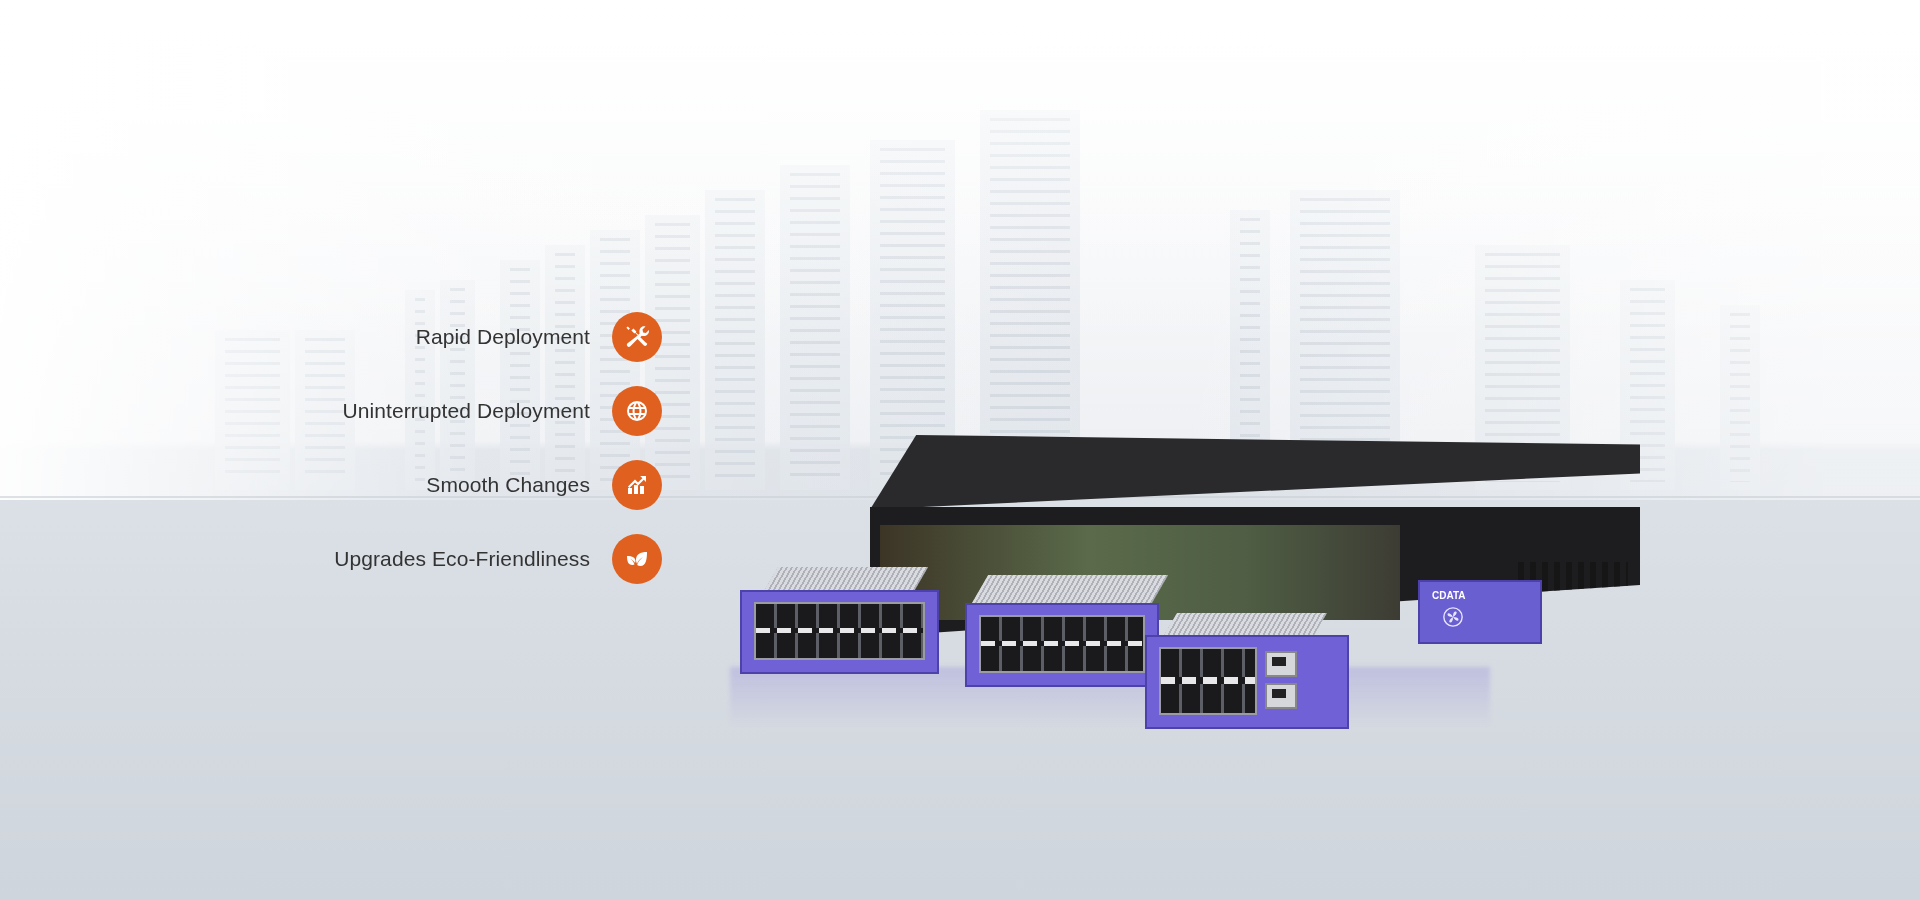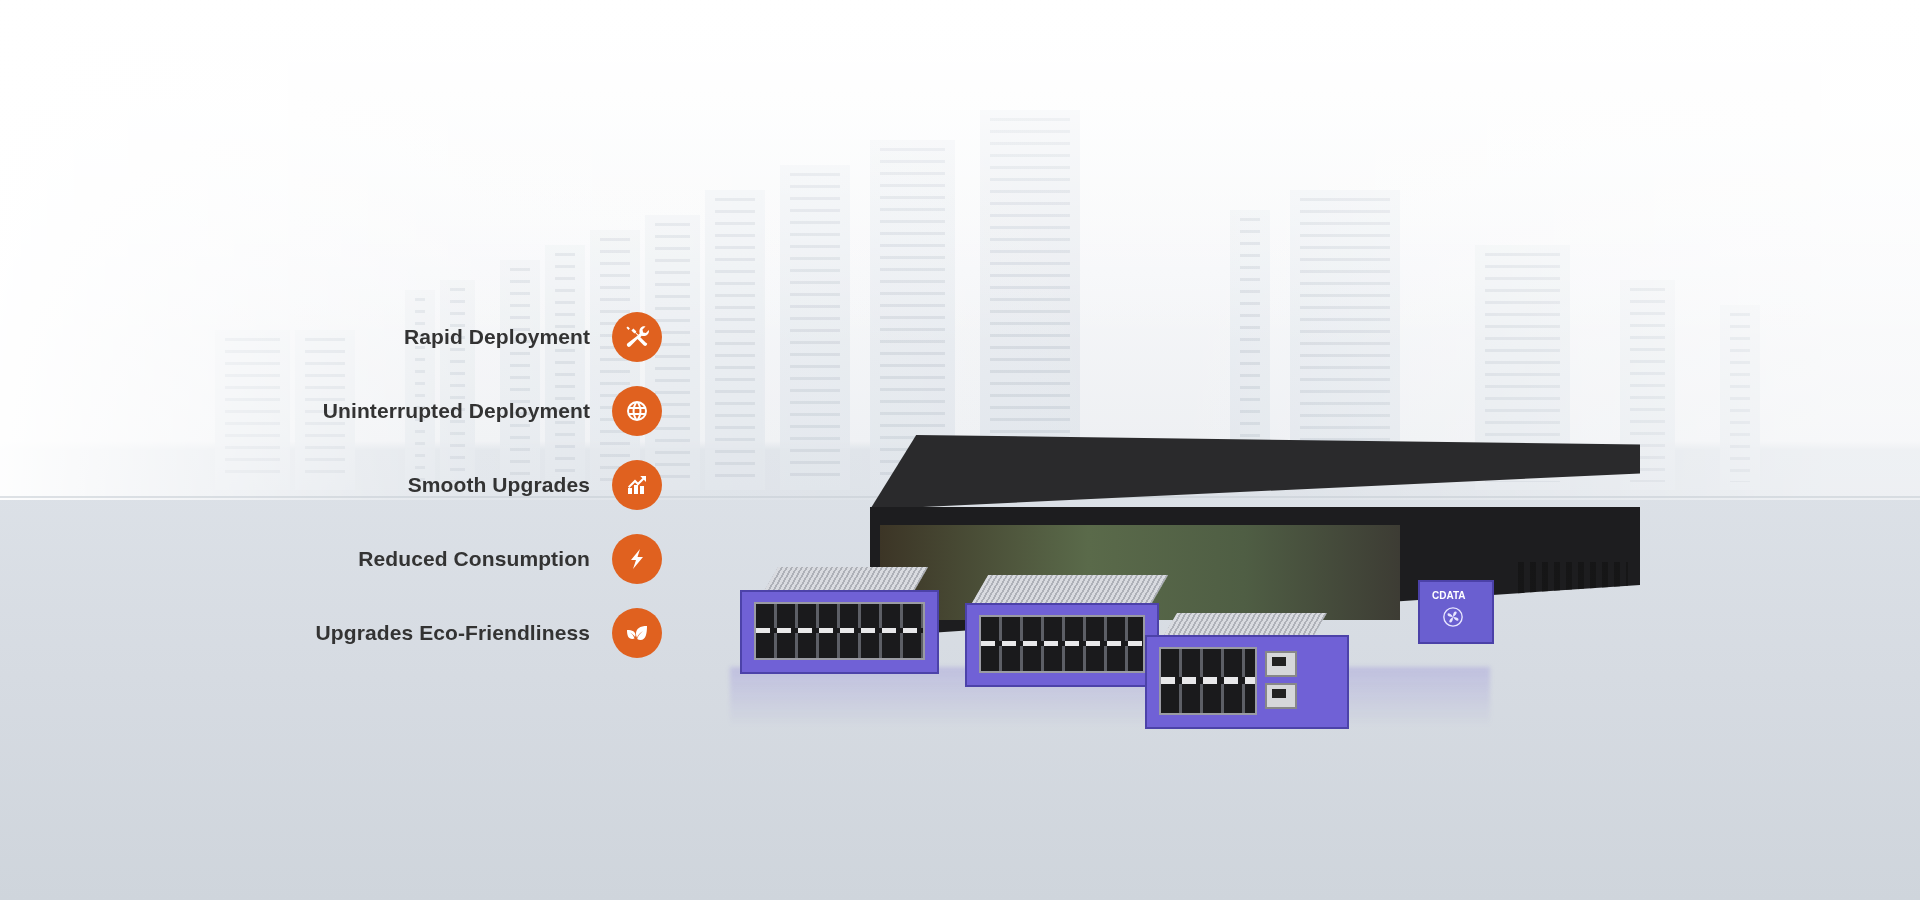--- a/index.html
+++ b/index.html
@@ -9,37 +9,37 @@
   .bg-building { position:absolute; background:linear-gradient(180deg,#eef1f4,#dfe4ea); opacity:0.85; }
   .bg-building::after { content:""; position:absolute; inset:8px 10px;
     background: repeating-linear-gradient(180deg, rgba(190,198,208,0.55) 0 3px, transparent 3px 12px); }
   .bg-fade { position:absolute; left:0; top:0; width:1920px; height:500px;
     background: linear-gradient(90deg, rgba(255,255,255,0.95) 0%, rgba(255,255,255,0.2) 25%, rgba(255,255,255,0) 60%, rgba(255,255,255,0.5) 95%),
                 linear-gradient(180deg, rgba(255,255,255,0.95) 0%, rgba(255,255,255,0.3) 40%, rgba(255,255,255,0) 70%); }
   .floor-line { position:absolute; left:0; top:496px; width:1920px; height:2px; background:rgba(200,206,214,0.6); }
 
   .features { position:absolute; left:200px; top:312px; width:462px; }
   .feature { display:flex; justify-content:flex-end; align-items:center; height:50px; margin-bottom:24px; }
-  .feature-label { font-size:21px; color:#333333; margin-right:22px; letter-spacing:0.1px;font-weight:bold; }
+  .feature-label { font-size:21px; color:#333333; margin-right:22px; letter-spacing:0.1px; }
   .feature-icon { width:50px; height:50px; border-radius:50%; background:#e0611f;
     display:flex; align-items:center; justify-content:center; }
   .feature-icon svg { width:24px; height:24px; fill:#ffffff; }
 
   
   .device { position:absolute; left:730px; top:435px; width:910px; height:300px; }
   .chassis-top { position:absolute; left:140px; top:0; width:770px; height:120px;
     background:#2a2a2c; clip-path: polygon(6% 0, 100% 8%, 100% 32%, 0 62%); }
   .chassis-front { position:absolute; left:140px; top:72px; width:770px; height:130px;
     background:#1d1d1f; clip-path: polygon(0 0, 100% -40%, 100% 60%, 0 100%); }
   .chassis-inside { position:absolute; left:150px; top:90px; width:520px; height:95px;
     background: linear-gradient(90deg,#3c3526,#5a6a4a 40%,#4f5e44 70%,#3d3c34); }
   .vent { position:absolute; right:12px; top:55px; width:110px; height:70px;
     background: repeating-linear-gradient(90deg,#111 0 6px,transparent 6px 12px); opacity:0.6; }
   .fan-module { position:absolute; left:688px; top:145px; width:72px; height:60px; background:#6a5fd0;
-    border:2px solid #4b41a8; }
+    border:2px solid #4b41a8;padding-left:48px; }
   .fan-logo { position:absolute; left:12px; top:8px; font-size:10px; color:#fff; font-weight:bold; }
   .module { position:absolute; background:#7061d6; border:2px solid #4c42a9; }
   .module .ports { position:absolute; left:12px; top:10px; right:12px; bottom:12px;
     background: repeating-linear-gradient(90deg,#1a1a1c 0 18px,#5d5f66 18px 21px);
     border:2px solid #9a9ba3; }
   .module .ports::after { content:""; position:absolute; left:0; right:0; top:44%; height:10%;
     background: repeating-linear-gradient(90deg,#e8e8ea 0 14px,#1a1a1c 14px 21px); }
   .heatsink { position:absolute; background: repeating-linear-gradient(90deg,#d9dbe0 0 3px,#aeb1b8 3px 5px); }
   .rj45 { position:absolute; width:28px; height:22px; background:#d6d7da; border:2px solid #888; }
   .rj45::after { content:""; position:absolute; left:5px; top:4px; width:14px; height:9px; background:#222; }
@@ -82,32 +82,24 @@
   </div>
   <div class="feature">
     <span class="feature-label">Uninterrupted Deployment</span>
     <span class="feature-icon">
       <svg viewBox="0 0 24 24">
           <path d="M12 2a10 10 0 100 20 10 10 0 000-20zm6.9 6h-3a15.7 15.7 0 00-1.4-3.6A8 8 0 0118.9 8zM12 4c.8 1.2 1.5 2.5 1.9 4h-3.8c.4-1.5 1.1-2.8 1.9-4zM4.3 14a8.2 8.2 0 010-4h3.4a16.5 16.5 0 000 4zm.8 2h3a15.7 15.7 0 001.4 3.6A8 8 0 015.1 16zm3-8h-3a8 8 0 014.4-3.6A15.7 15.7 0 008.1 8zM12 20c-.8-1.2-1.5-2.5-1.9-4h3.8c-.4 1.5-1.1 2.8-1.9 4zm2.3-6H9.7a14.7 14.7 0 010-4h4.6a14.7 14.7 0 010 4zm.3 5.6a15.7 15.7 0 001.4-3.6h3a8 8 0 01-4.4 3.6zm1.7-5.6a16.5 16.5 0 000-4h3.4a8.2 8.2 0 010 4z"></path>
         </svg>
     </span>
   </div>
   <div class="feature">
-    <span class="feature-label">Smooth Upgrades</span>
+    <span class="feature-label">Smooth Changes</span>
     <span class="feature-icon">
       <svg viewBox="0 0 24 24">
           <path d="M3 15h4v6H3zm6-3h4v9H9zm6 1h4v8h-4zM21 3v6l-2.2-2.2-5.8 5.7-3-3L4.4 15 3 13.6l7-7 3 3 4.4-4.4L15.2 3z"></path>
-        </svg>
-    </span>
-  </div>
-  <div class="feature">
-    <span class="feature-label">Reduced Consumption</span>
-    <span class="feature-icon">
-      <svg viewBox="0 0 24 24">
-          <path d="M15 2L6 13h5l-3 9 10-12h-5.5L15 2z"></path>
         </svg>
     </span>
   </div>
   <div class="feature">
     <span class="feature-label">Upgrades Eco-Friendliness</span>
     <span class="feature-icon">
       <svg viewBox="0 0 24 24">
           <path d="M22 5c-7 0-11 2.5-11 8 0 1.5.4 2.8 1 3.8C13 14 15 12 18 10c-3 2.5-5 5-5.8 8 1 .6 2 1 3.3 1C21 19 22 12 22 5zM2 9c0 5 1 9 5.5 9 .7 0 1.4-.1 2-.4-.5-2.3-2.2-4.4-4.5-6.1 2.5 1.3 4.2 2.9 5 4.6.3-.6.5-1.3.5-2C10.5 10.8 7.5 9 2 9z"></path>
         </svg>
     </span>

